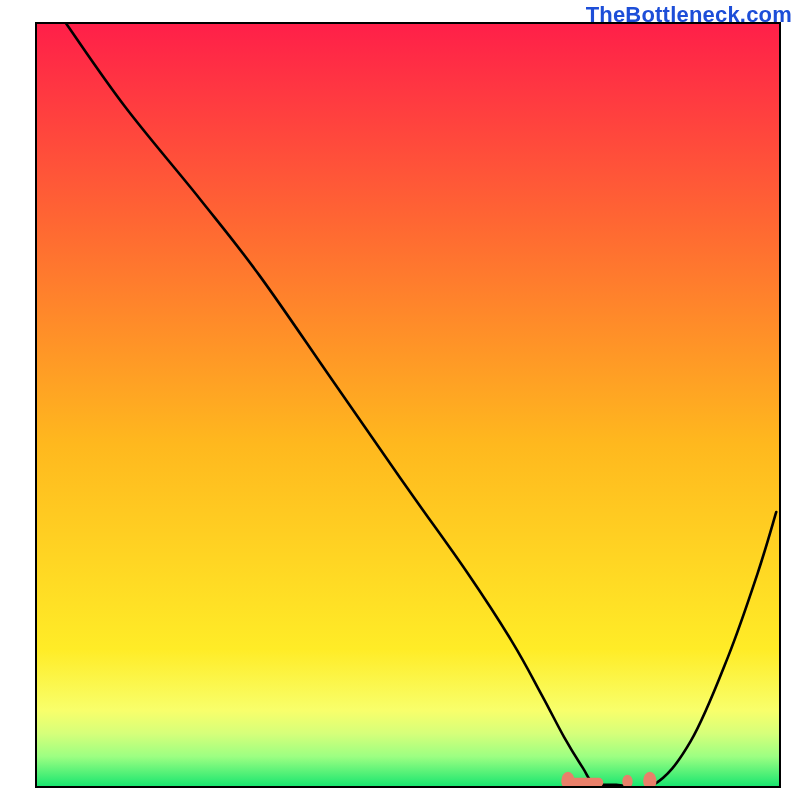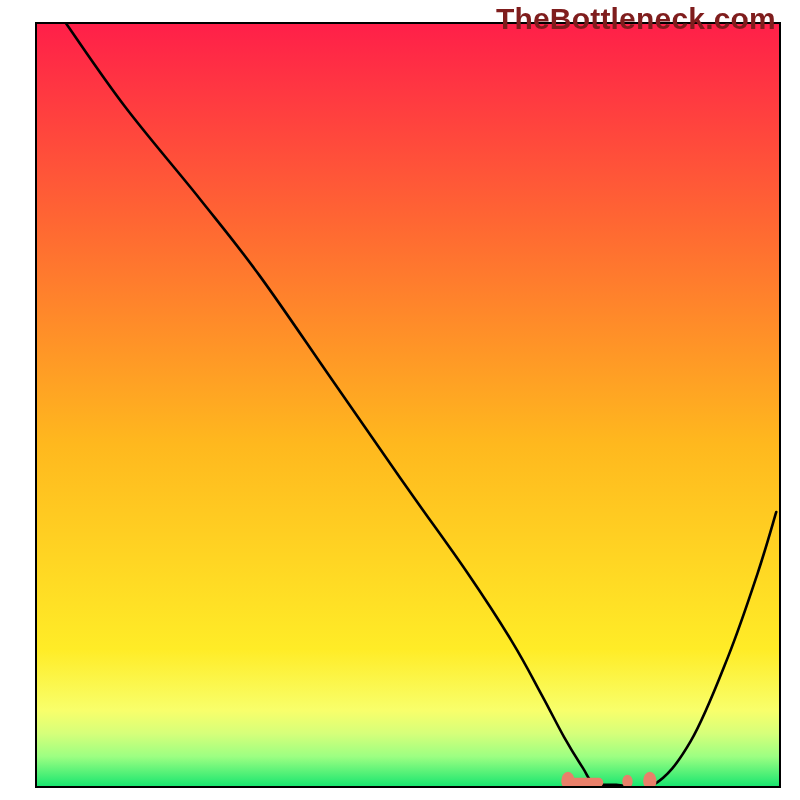--- a/index.html
+++ b/index.html
@@ -12,24 +12,24 @@
     overflow: hidden;
   }
   .stage {
     position: relative;
     width: 800px;
     height: 800px;
   }
   .watermark {
     position: absolute;
     top: 2px;
-    right: 24px;
-    font-size: 30px;
+    right: 8px;
+    font-size: 22px;
     font-weight: 600;
-    color: #7f1d1d;
+    color: #1d4ed8;
     letter-spacing: 0.2px;
     z-index: 20;
   }
   .plot-outer {
     position: absolute;
     left: 35px;
     top: 22px;
     width: 746px;
     height: 766px;
   }

